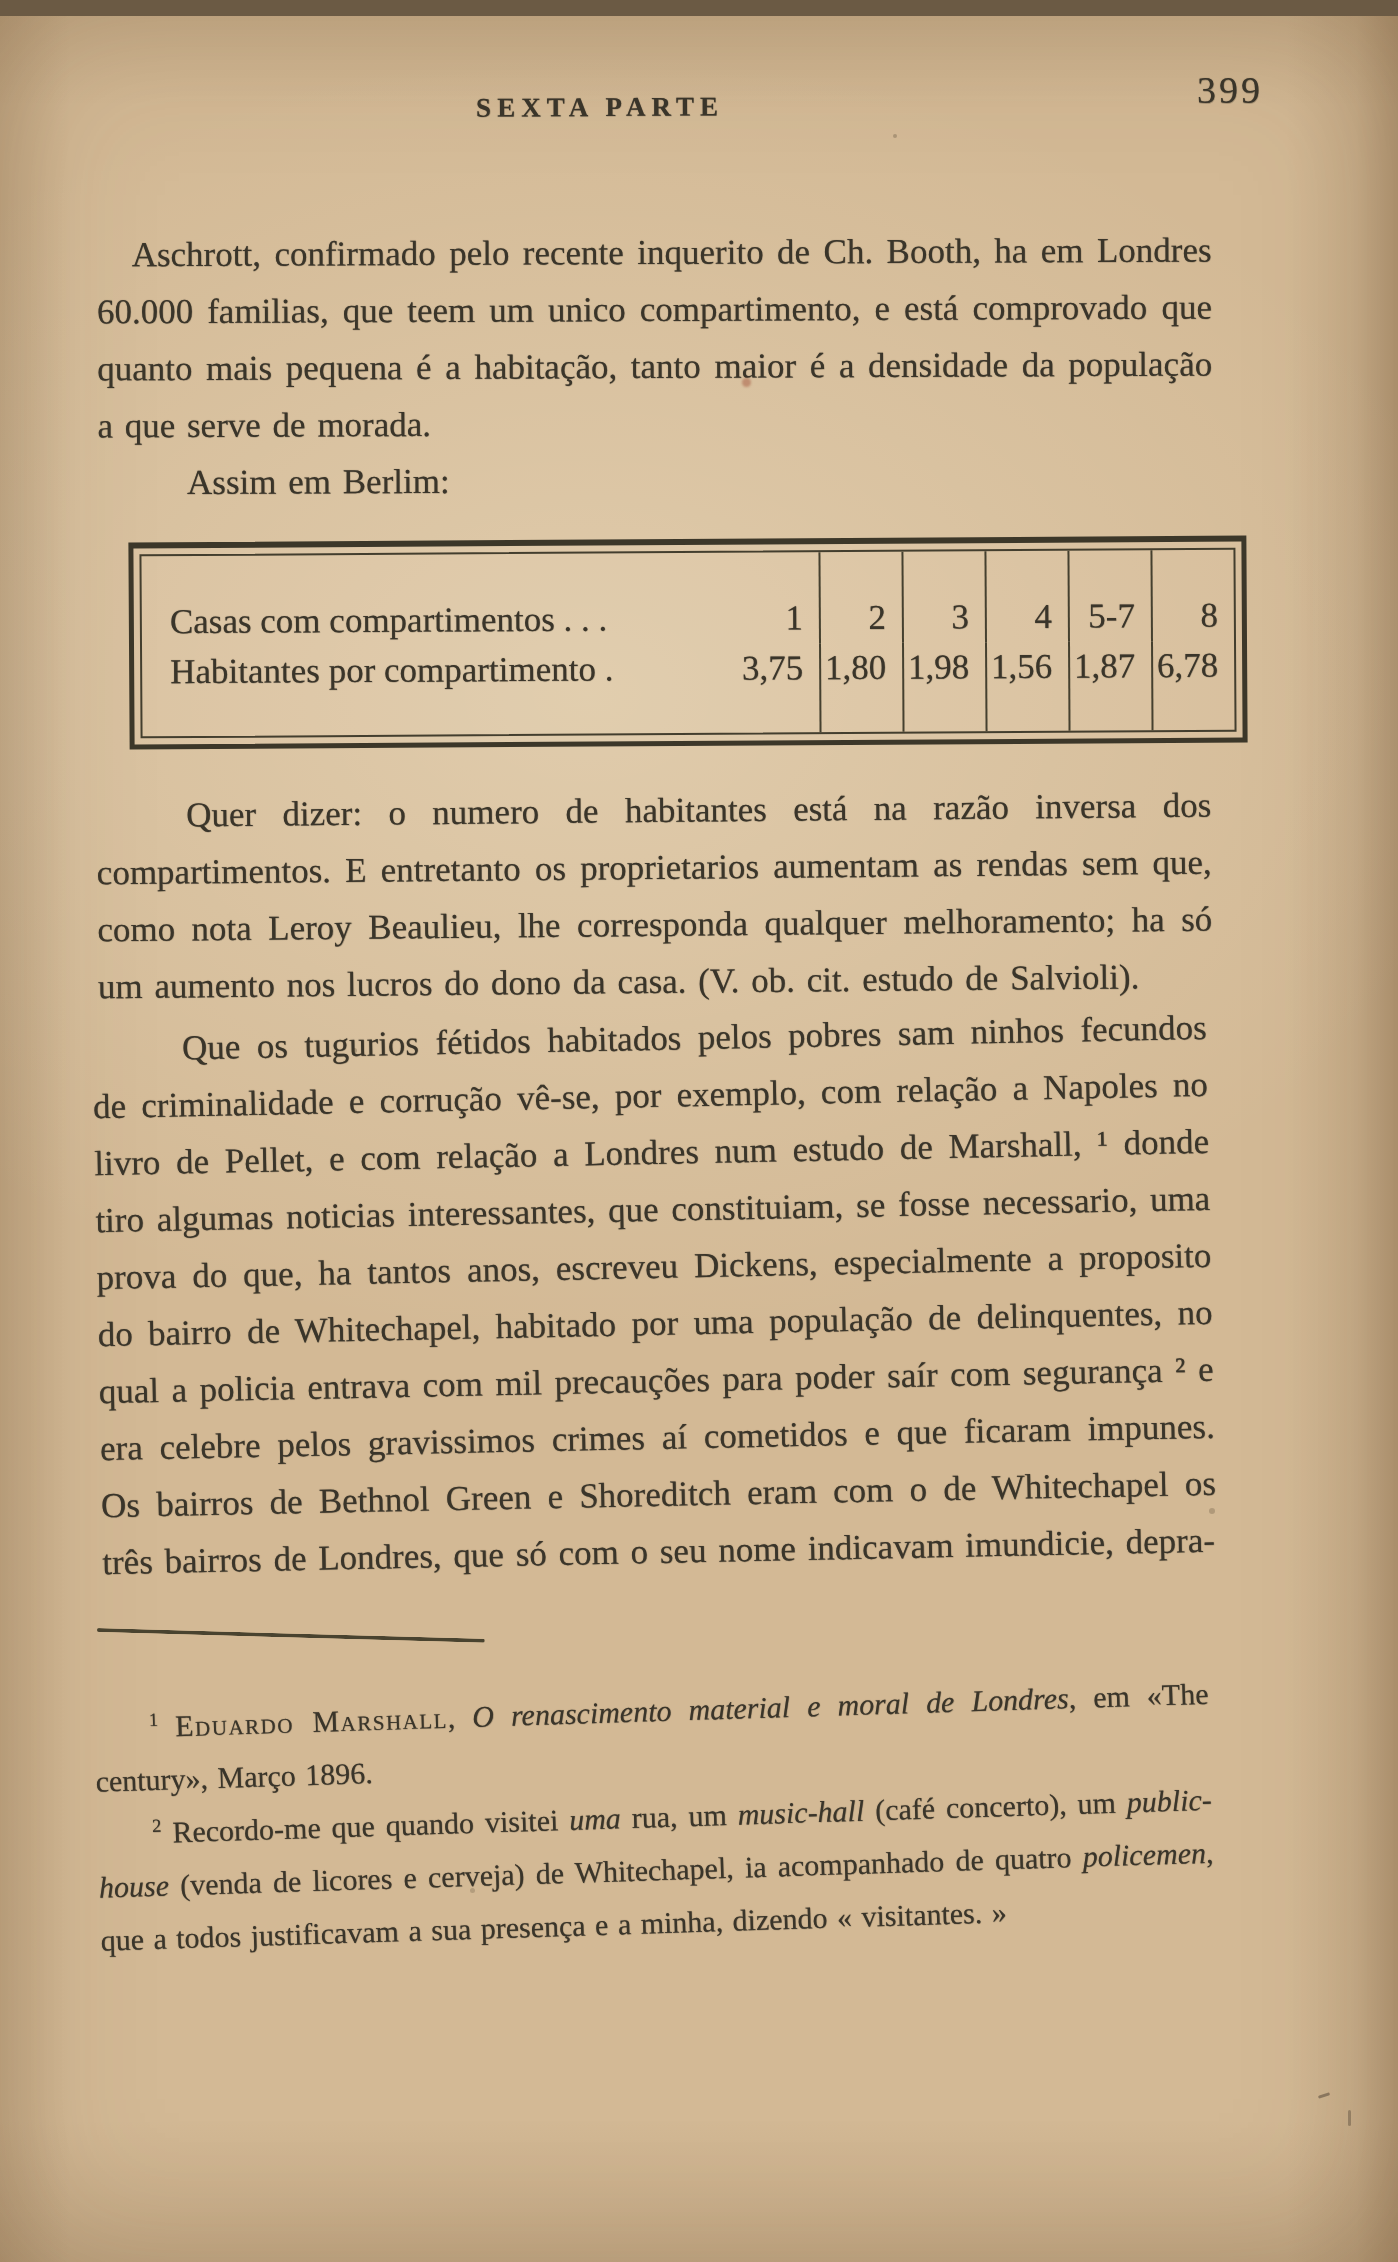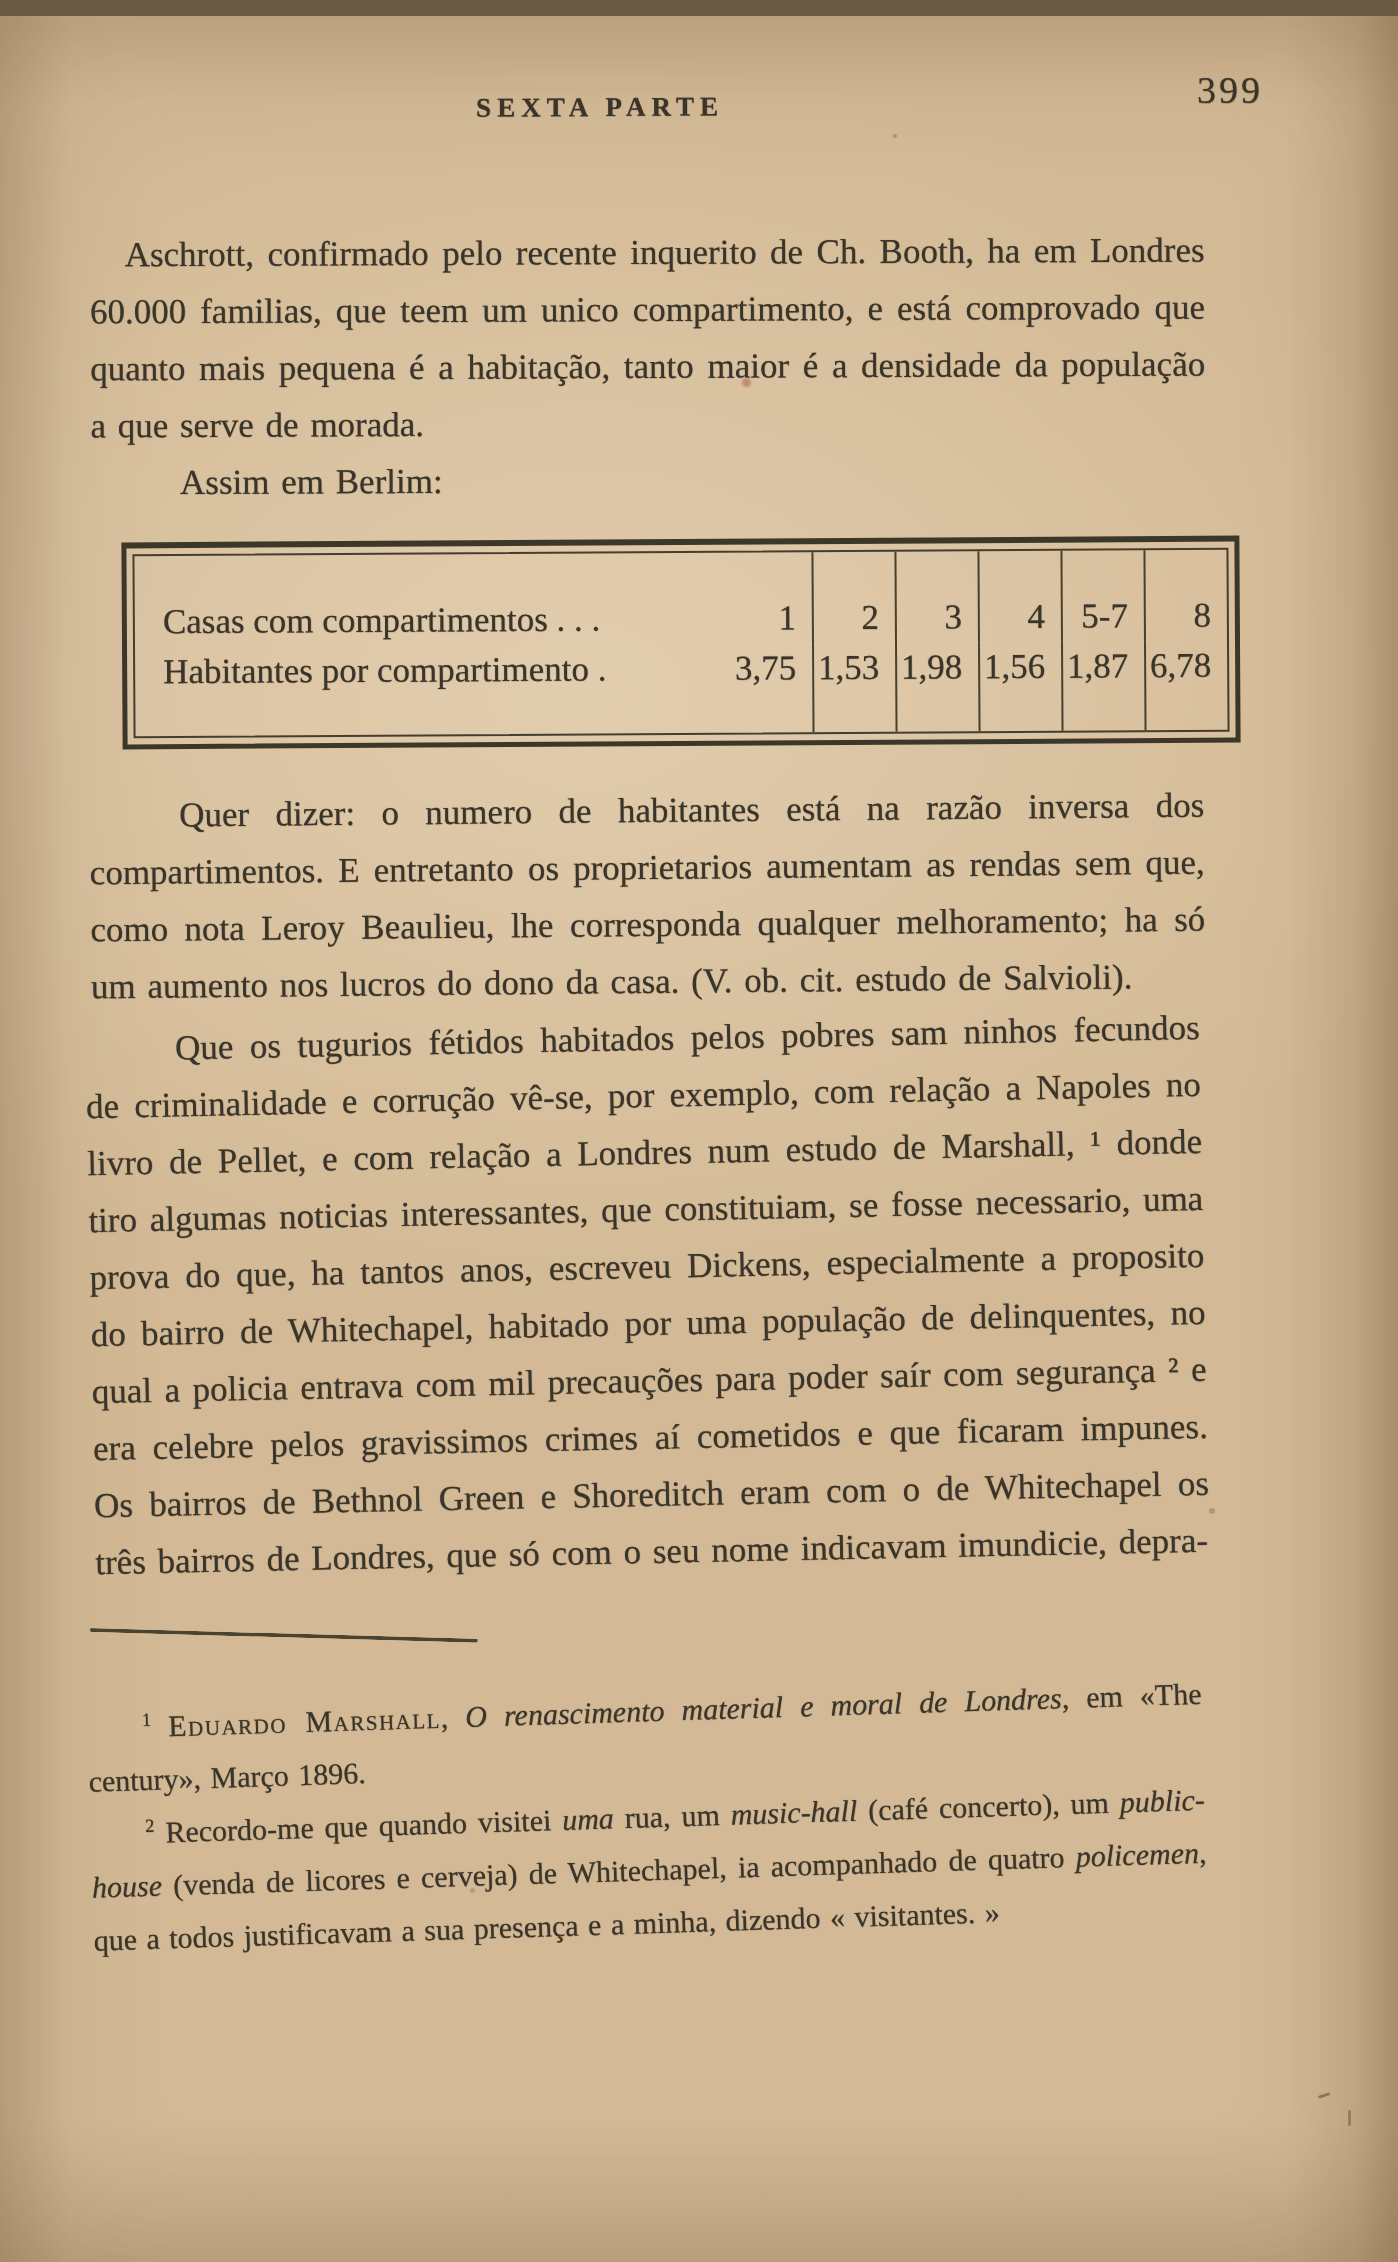--- a/index.html
+++ b/index.html
@@ -25,21 +25,21 @@
   .running-title{
     position:absolute; top:76px; left:600px; transform:translateX(-50%) rotate(-0.3deg);
     font-size:27px; font-weight:bold; letter-spacing:6px; white-space:nowrap;
   }
   .page-number{
     position:absolute; top:52px; left:1263px; transform:translateX(-100%);
     font-size:38px; letter-spacing:3px;
   }
 
   
-  .content{ position:absolute; top:208px; left:90px; width:1115px; }
+  .content{ position:absolute; top:208px; left:97px; width:1115px; }
   p.body{ margin:0; font-size:35px; line-height:57px; text-align:justify; word-spacing:3px; }
   .ind-sm{ text-indent:35px; }
   .ind{ text-indent:90px; }
   .r1{ transform:rotate(-0.25deg); }
   .r2{ transform:rotate(-0.55deg); }
   .r3{ transform:rotate(-1.15deg); transform-origin:50% 50%; }
 
   
   .tbl-outer{
     margin:30px 0 36px 32px; width:1096px;
@@ -105,21 +105,21 @@
           <div class="tbl-cell first">1</div>
           <div class="tbl-cell">2</div>
           <div class="tbl-cell">3</div>
           <div class="tbl-cell">4</div>
           <div class="tbl-cell">5-7</div>
           <div class="tbl-cell">8</div>
         </div>
         <div class="tbl-row row-bot">
           <div class="tbl-label">Habitantes por compartimento .</div>
           <div class="tbl-cell first">3,75</div>
-          <div class="tbl-cell">1,53</div>
+          <div class="tbl-cell">1,80</div>
           <div class="tbl-cell">1,98</div>
           <div class="tbl-cell">1,56</div>
           <div class="tbl-cell">1,87</div>
           <div class="tbl-cell">6,78</div>
         </div>
       </div>
     </div>
 
     <p class="body ind r2">Quer dizer: o numero de habitantes está na razão inversa dos compartimentos. E entretanto os proprietarios aumentam as rendas sem que, como nota Leroy Beaulieu, lhe corresponda qualquer melhoramento; ha só um aumento nos lucros do dono da casa. (V. ob. cit. estudo de Salvioli).</p>
     <p class="body ind r3">Que os tugurios fétidos habitados pelos pobres sam ninhos fecundos de criminalidade e corrução vê-se, por exemplo, com relação a Napoles no livro de Pellet, e com relação a Londres num estudo de Marshall, ¹ donde tiro algumas noticias interessantes, que constituiam, se fosse necessario, uma prova do que, ha tantos anos, escreveu Dickens, especialmente a proposito do bairro de Whitechapel, habitado por uma população de delinquentes, no qual a policia entrava com mil precauções para poder saír com segurança ² e era celebre pelos gravissimos crimes aí cometidos e que ficaram impunes. Os bairros de Bethnol Green e Shoreditch eram com o de Whitechapel os três bairros de Londres, que só com o seu nome indicavam imundicie, depra-</p>

